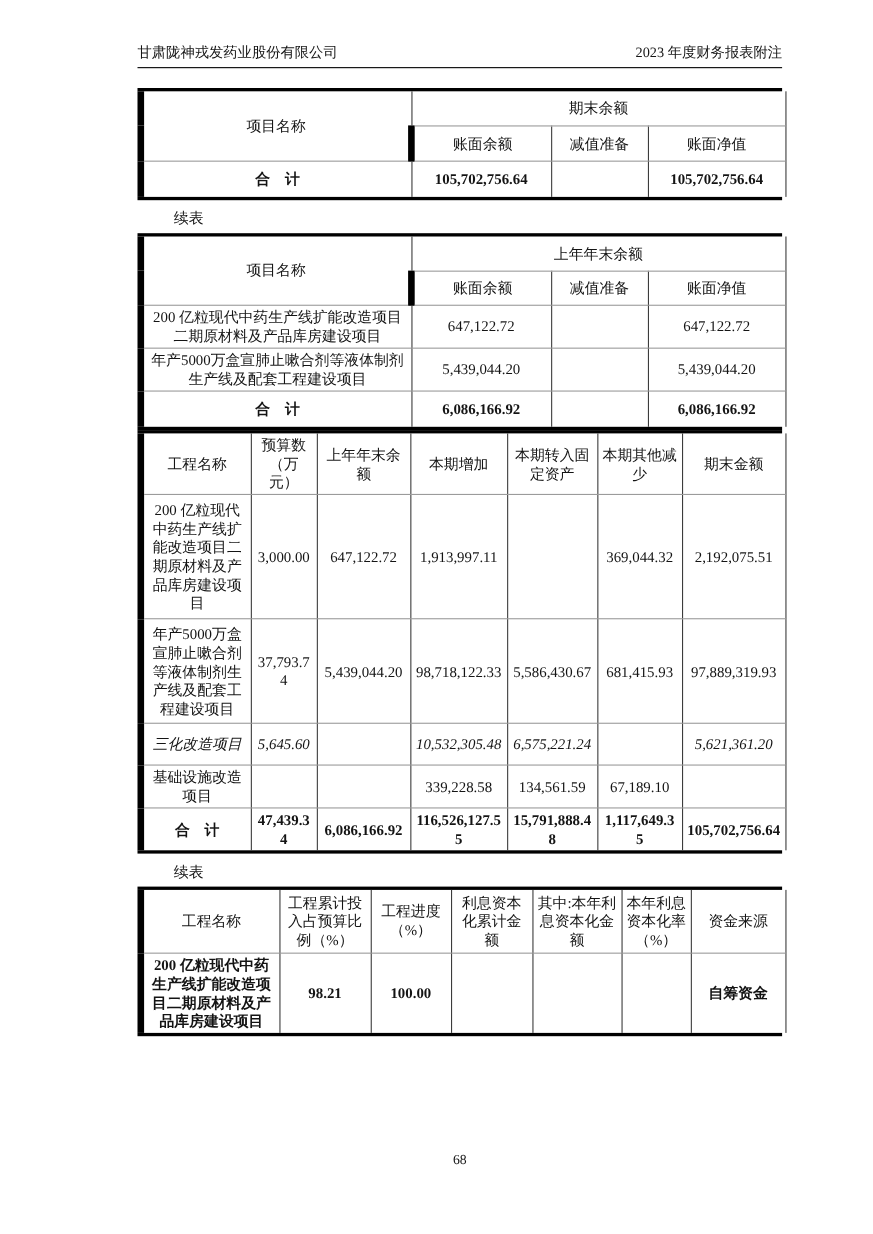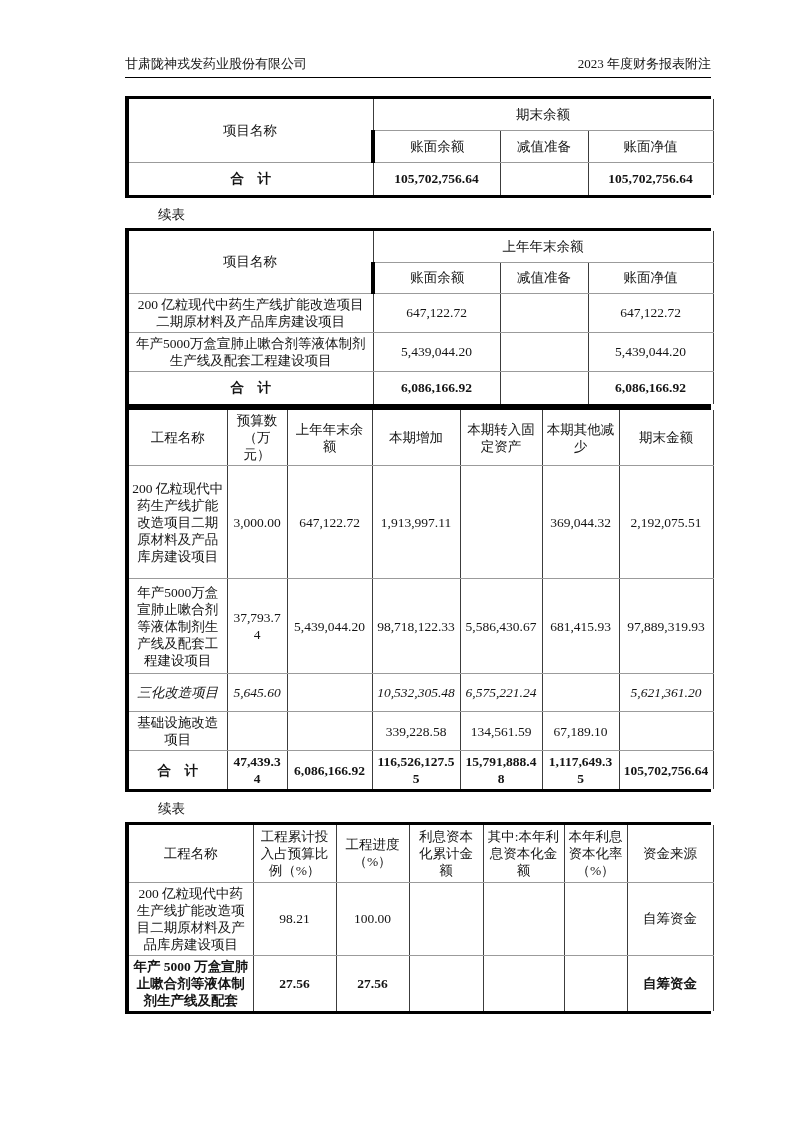--- a/index.html
+++ b/index.html
@@ -5,21 +5,21 @@
   html,body { margin:0; padding:0; background:#fff; }
   .page {
     position: relative;
     width: 794px; height: 1122px;
     box-sizing: border-box;
     background: #fff;
     color: #141414;
     font-family: "Liberation Serif", "DejaVu Serif", serif;
     font-size: 13.5px;
     line-height: 17px;
-    padding: 55px 83px 0 125px;
+    padding: 39px 83px 0 125px;
     overflow: hidden;
   }
   .content { width: 586px; }
 
   .page-header {
     display: flex; justify-content: space-between; align-items: flex-end;
     border-bottom: 1.5px solid #000;
     padding-bottom: 5px;
     font-size: 13px;
   }
@@ -35,21 +35,21 @@
     font-size: 13.5px;
     line-height: 17px;
     padding: 2px 3px;
     vertical-align: middle;
     text-align: center;
     word-break: break-all;
     box-sizing: border-box;
   }
   table.tbl tr:first-child > th { border-top: none; }
   table.tbl tr:last-child > td { border-bottom: none; font-weight: bold; }
-  table.tbl th:first-child, table.tbl td:first-child { border-left: 4px solid #000000; }
+  table.tbl th:first-child, table.tbl td:first-child { border-left: 6px solid #000000; }
 
   td.num { text-align: right; padding-right: 8px; }
   td.num-tight { text-align: right; padding-right: 3px; }
   td.name { text-align: left; padding-left: 4px; }
   td.total-name { text-align: center; }
 
   .h31 { height: 31px; } .h32 { height: 32px; } .h33 { height: 33px; }
   .h35 { height: 35px; } .h38 { height: 38px; }
   .h25 { height: 38px; font-style: italic; } .h28 { height: 28px; } .h37 { height: 37px; }
   .h57 { height: 57px; } .h72 { height: 72px; } .h56 { height: 56px; }
@@ -246,29 +246,21 @@
         </tr>
         <tr class="h72">
           <td class="name">200 亿粒现代中药生产线扩能改造项目二期原材料及产品库房建设项目</td>
           <td>98.21</td>
           <td>100.00</td>
           <td></td>
           <td></td>
           <td></td>
           <td>自筹资金</td>
         </tr>
-        <tr class="h56">
-          <td class="name">年产 5000 万盒宣肺止嗽合剂等液体制剂生产线及配套</td>
-          <td>27.56</td>
-          <td>27.56</td>
-          <td></td>
-          <td></td>
-          <td></td>
-          <td>自筹资金</td>
-        </tr>
       </tbody>
         </table>
     </div>
 
   </div>
 
+  <div class="page-footer">68</div>
 
 </div>
 
 </body></html>

